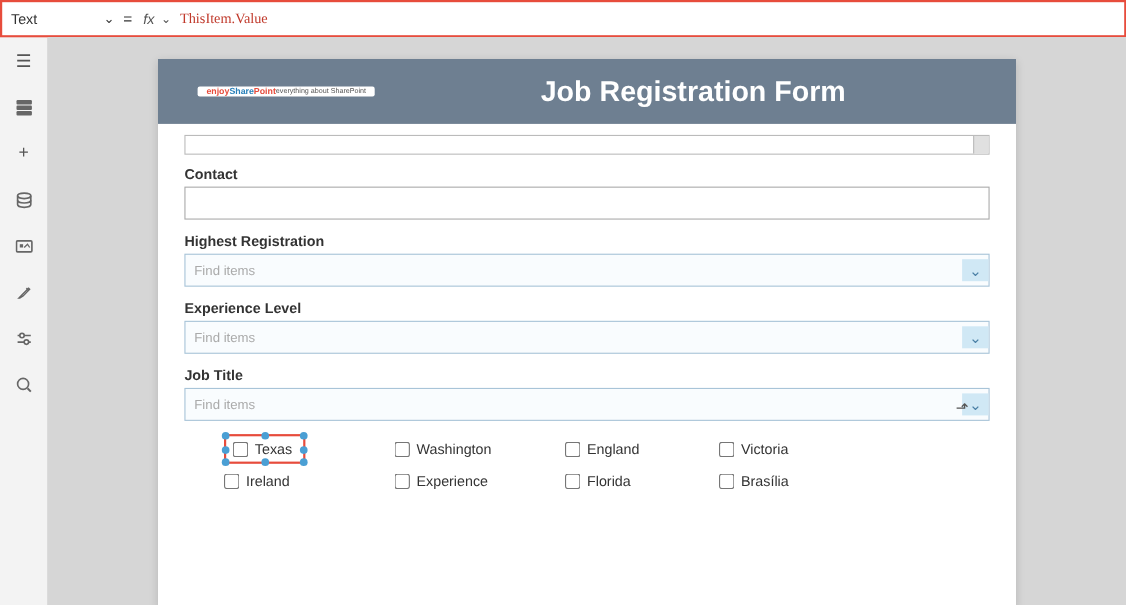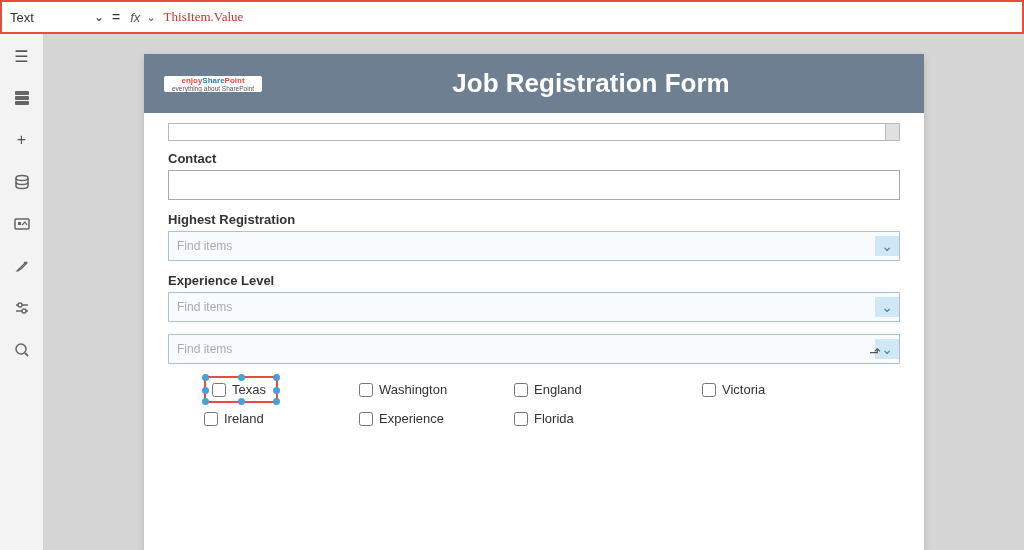--- a/index.html
+++ b/index.html
@@ -116,23 +116,23 @@
       display: flex;
       align-items: center;
       padding: 14px 20px;
       gap: 16px;
     }
     .logo-box {
       background: #fff;
       padding: 0 8px;
       border-radius: 2px;
       display: flex;
-      flex-direction: column;
       align-items: center;
       min-width: 90px;
+      margin-left: 16px;
     }
     .logo-top {
       font-size: 8px;
       color: #2980b9;
       font-weight: bold;
       white-space: nowrap;
     }
     .logo-top span {
       color: #e74c3c;
     }
@@ -359,20 +359,21 @@
 
         <div class="field-group">
           <div class="field-label">Experience Level</div>
           <div class="dropdown-input">
             <span>Find items</span>
             <span class="chevron">⌄</span>
           </div>
         </div>
 
         <div class="field-group">
+          <div class="field-label">Job Title</div>
           <div class="dropdown-input" style="position:relative;">
             <span>Find items</span>
             <span class="chevron">⌄</span>
 
             <span style="position:absolute;right:18px;bottom:3px;font-size:14px;color:#555;pointer-events:none;">⬏</span>
           </div>
         </div>
 
         <div class="field-group">
           <div class="checkbox-grid">
@@ -397,21 +398,21 @@
               <div class="checkbox-item" style="min-width:155px;">
                 <input type="checkbox" style="">
                 <span>Washington</span>
               </div>
 
               <div class="checkbox-item" style="min-width:140px;">
                 <input type="checkbox" style="">
                 <span>England</span>
               </div>
 
-              <div class="checkbox-item" style="min-width:140px;margin-left:48px;">
+              <div class="checkbox-item" style="min-width:140px;">
                 <input type="checkbox" style="">
                 <span>Victoria</span>
               </div>
 
             </div>
 
             <div class="checkbox-row">
 
               <div class="checkbox-item" style="min-width:155px;">
                 <input type="checkbox" style="">
@@ -421,20 +422,24 @@
               <div class="checkbox-item" style="min-width:155px;">
                 <input type="checkbox" style="">
                 <span>Experience</span>
               </div>
 
               <div class="checkbox-item" style="min-width:140px;">
                 <input type="checkbox" style="">
                 <span>Florida</span>
               </div>
 
+              <div class="checkbox-item">
+                <input type="checkbox" style="">
+                <span>Brasília</span>
+              </div>
             </div>
           </div>
         </div>
       </div>
 
     </div>
   </div>
 </div>
 
 </body></html>

